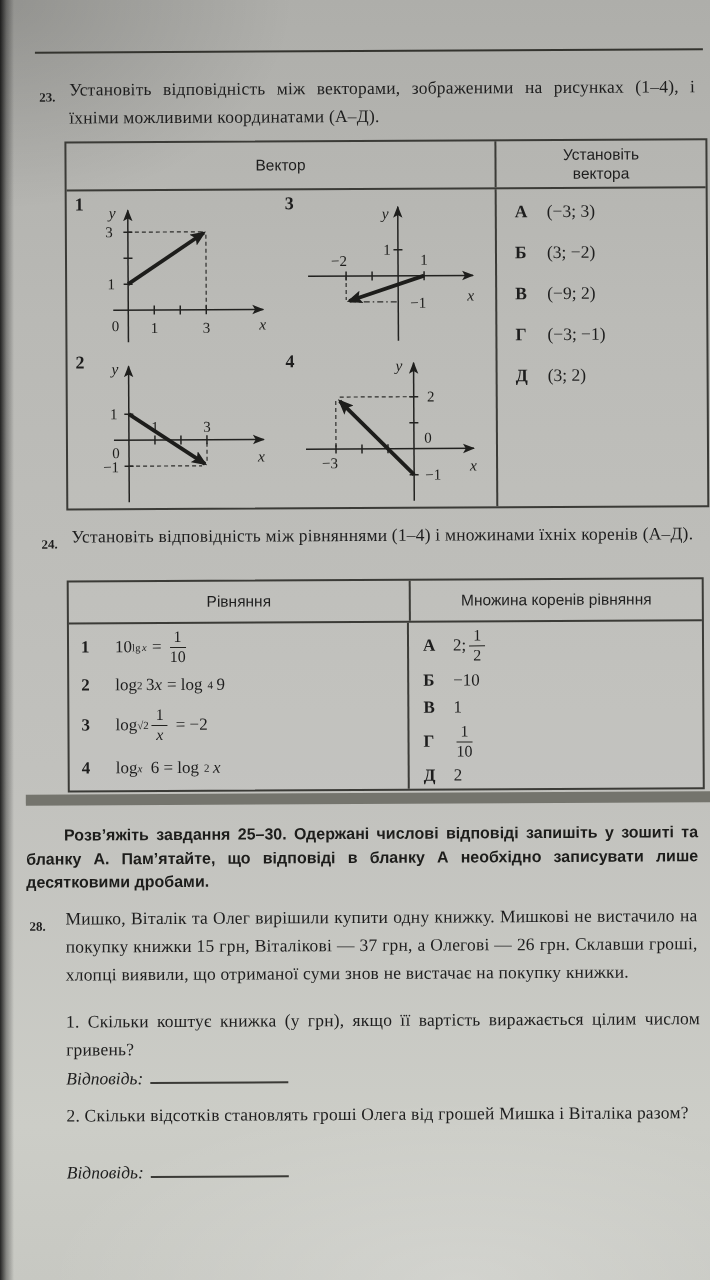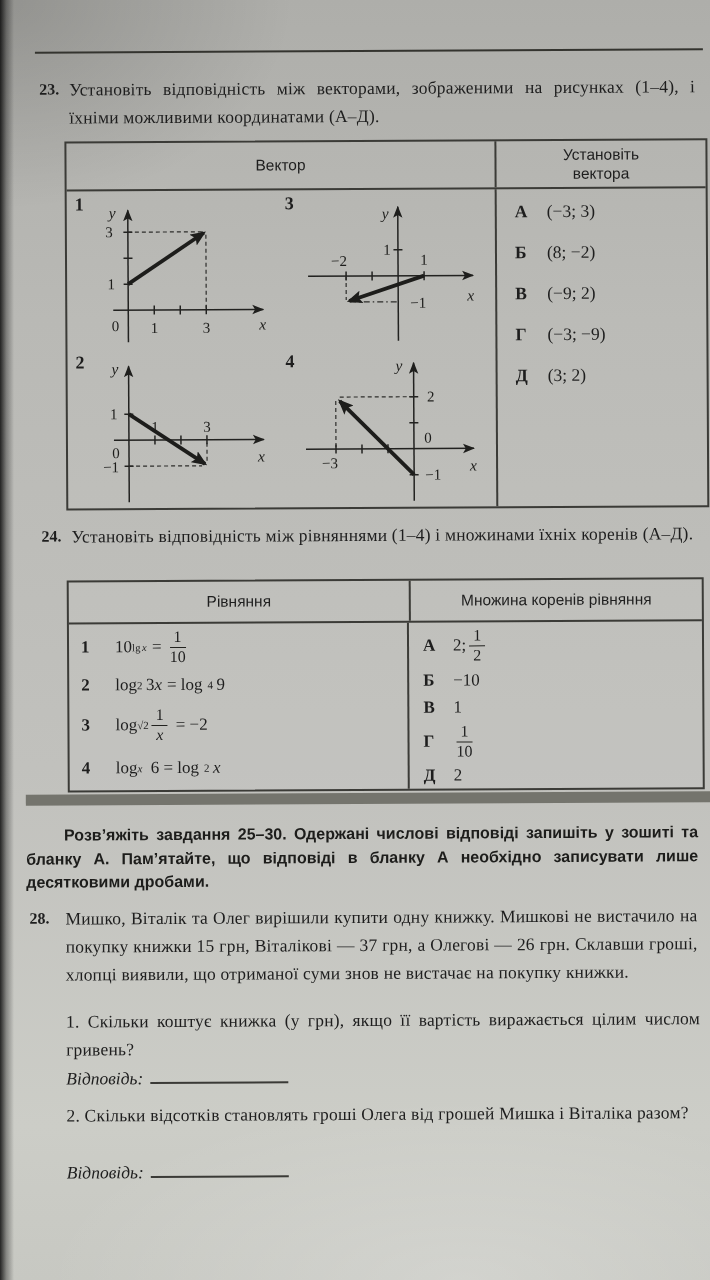--- a/index.html
+++ b/index.html
@@ -9,21 +9,21 @@
   .page::before{content:"";position:absolute;inset:0;z-index:1;pointer-events:none;
     background:radial-gradient(ellipse 420px 300px at 0% 0%,rgba(0,0,0,.16),transparent 70%),
                radial-gradient(ellipse 600px 260px at 65% 100%,rgba(255,255,255,.20),transparent 70%);}
   .gutter{position:absolute;left:0;top:0;width:14px;height:100%;z-index:6;
     background:linear-gradient(90deg,rgba(8,8,8,.85),rgba(8,8,8,.35) 45%,rgba(8,8,8,0));}
   .content{position:absolute;inset:0;z-index:3;transform:rotate(-0.3deg);}
   .top-rule{position:absolute;top:50px;left:38px;width:668px;height:2px;background:#34342f;}
 
   
   .problem{position:absolute;}
-  .pnum{position:absolute;left:0;top:0;font-weight:bold;font-size:16px;line-height:28px;}
+  .pnum{position:absolute;left:0;top:8px;font-weight:bold;font-size:13px;line-height:28px;}
   .ptext{margin:0 0 0 30px;font-size:17.5px;line-height:28px;text-align:justify;letter-spacing:.2px;}
   .q23{top:74px;left:42px;width:656px;}
   .q24{top:521px;left:42px;width:656px;}
   .q25{top:903px;left:28px;width:668px;}
   .q25 .ptext{margin-left:36px;}
 
   
   .mtable{position:absolute;border:2px solid #3b3b37;background:rgba(255,255,255,.03);}
   .t23{top:140px;left:67px;width:639px;height:365px;}
   .t24{top:579px;left:67px;width:633px;height:208px;}
@@ -195,29 +195,29 @@
           </div>
 
         </div>
         <div class="t23-opts">
           <div class="optrow">
             <span class="optletter">А</span>
             <span>(−3; 3)</span>
           </div>
           <div class="optrow">
             <span class="optletter">Б</span>
-            <span>(8; −2)</span>
+            <span>(3; −2)</span>
           </div>
           <div class="optrow">
             <span class="optletter">В</span>
             <span>(−9; 2)</span>
           </div>
           <div class="optrow">
             <span class="optletter">Г</span>
-            <span>(−3; −9)</span>
+            <span>(−3; −1)</span>
           </div>
           <div class="optrow">
             <span class="optletter">Д</span>
             <span>(3; 2)</span>
           </div>
         </div>
       </div>
     </div>
 
     <section class="problem q24">

